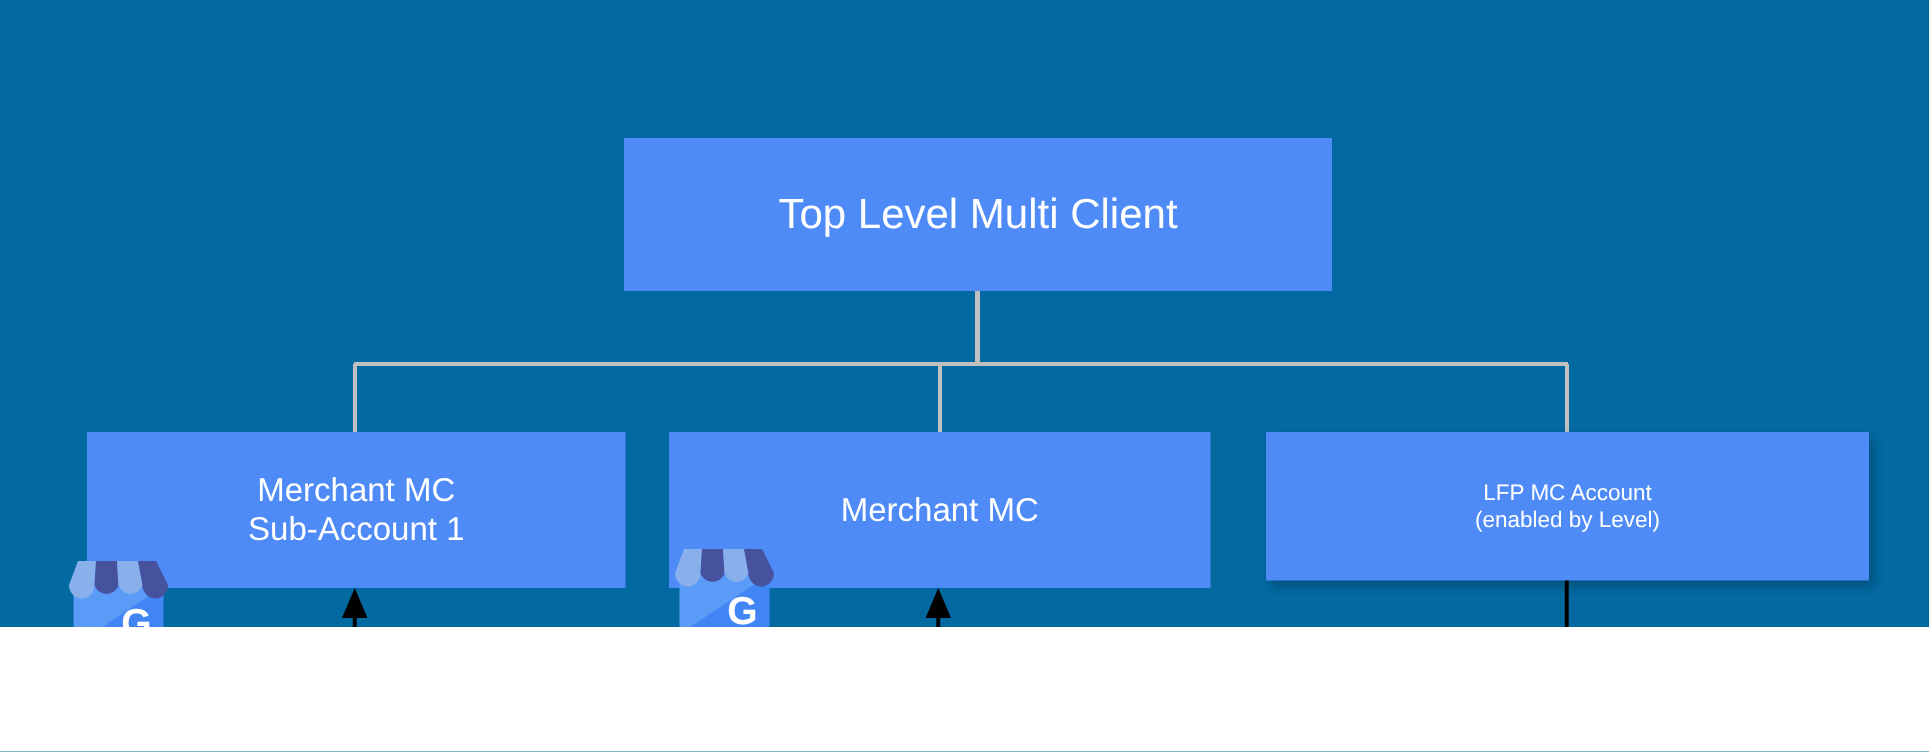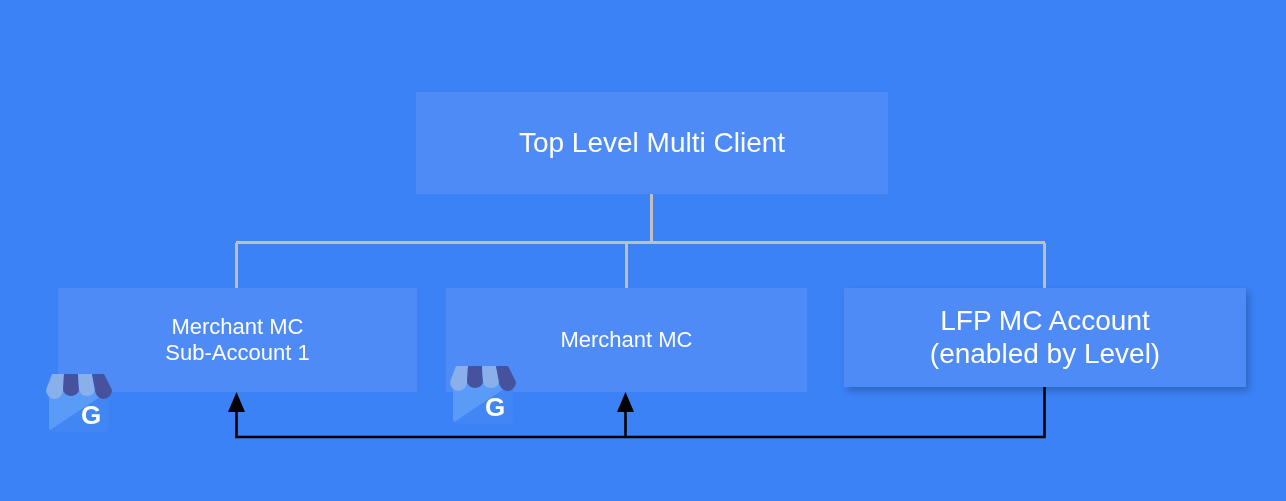--- a/index.html
+++ b/index.html
@@ -6,22 +6,22 @@
     margin: 0;
     padding: 0;
     background: #ffffff;
   }
   body {
     font-family: "Liberation Sans", sans-serif;
   }
   #canvas {
     position: relative;
     width: 1286px;
-    height: 501px;
-    background: #3b82f6;
+    height: 418px;
+    background: #0369a1;
     overflow: hidden;
   }
   .connector-layer, .arrow-layer {
     position: absolute;
     left: 0;
     top: 0;
     width: 1286px;
     height: 501px;
     pointer-events: none;
   }
@@ -59,21 +59,21 @@
     top: 288px;
     width: 361px;
     height: 104px;
     font-size: 22px;
   }
   .node-lfp {
     left: 844px;
     top: 288px;
     width: 402px;
     height: 99px;
-    font-size: 28px;
+    font-size: 15px;
     box-shadow: 3px 4px 7px rgba(0,0,0,0.22);
   }
   .gmb-icon {
     position: absolute;
     width: 74px;
     height: 74px;
   }
   .gmb-icon-1 { left: 42px; top: 366px; }
   .gmb-icon-2 { left: 446px; top: 358px; }
 </style>

